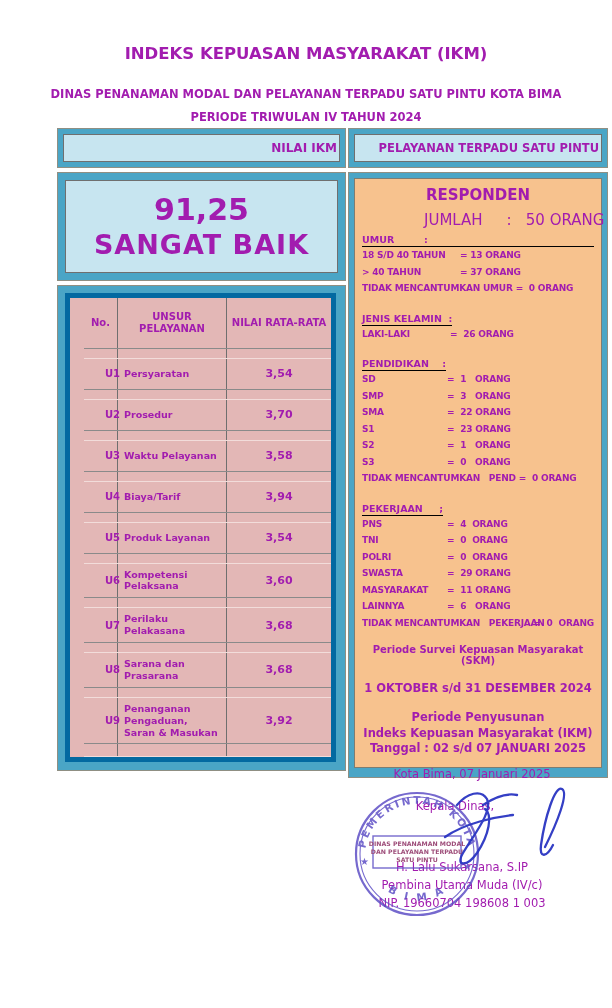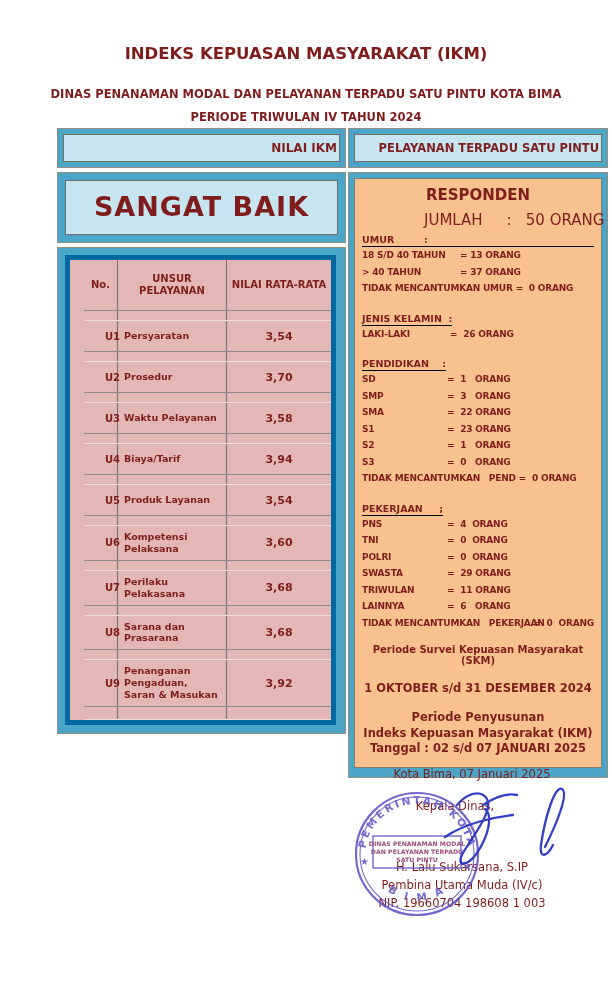--- a/index.html
+++ b/index.html
@@ -1,17 +1,17 @@
 <!DOCTYPE html>
 <html><head>
 <meta charset="utf-8">
 <style>
   html,body{margin:0;padding:0;background:#fff;}
   .page{position:relative;width:612px;height:1008px;background:#fff;overflow:hidden;
-        font-family:"DejaVu Sans","Liberation Sans",sans-serif;color:#7f1d1d;}
+        font-family:"DejaVu Sans","Liberation Sans",sans-serif;color:#a21caf;}
   .ctext{position:absolute;left:0;width:100%;text-align:center;font-weight:bold;}
   .title{top:44px;font-size:16.5px;}
   .sub1{top:87px;font-size:11.5px;}
   .sub2{top:110px;font-size:11.5px;}
 
   .col-left{position:absolute;left:57px;top:128px;width:289px;}
   .col-right{position:absolute;left:348px;top:128px;width:260px;}
 
   .frame{background:#4aa5c6;border:1px solid #8f8f83;padding:5px;box-sizing:border-box;}
   .inner{background:#c7e5f0;border:1px solid #6f6f6f;}
@@ -76,20 +76,21 @@
   <div class="ctext title">INDEKS KEPUASAN MASYARAKAT (IKM)</div>
   <div class="ctext sub1">DINAS PENANAMAN MODAL DAN PELAYANAN TERPADU SATU PINTU KOTA BIMA</div>
   <div class="ctext sub2">PERIODE TRIWULAN IV TAHUN 2024</div>
 
   <div class="col-left">
     <div class="frame">
       <div class="inner hdr-inner">NILAI IKM</div>
     </div>
     <div class="frame score-frame">
       <div class="inner score-inner">
+        <div class="score-value">91,25</div>
         <div class="score-label">SANGAT BAIK</div>
       </div>
     </div>
     <div class="frame table-frame">
       <div class="ikm-table">
         <div class="rowgrid thead">
           <div>No.</div>
           <div>UNSUR PELAYANAN</div>
           <div>NILAI RATA-RATA</div>
         </div>
@@ -268,21 +269,21 @@
               </div><div class="resp-line">
                 <span class="lbl">TNI</span>
                 <span class="val">=  0  ORANG</span>
               </div><div class="resp-line">
                 <span class="lbl">POLRI</span>
                 <span class="val">=  0  ORANG</span>
               </div><div class="resp-line">
                 <span class="lbl">SWASTA</span>
                 <span class="val">=  29 ORANG</span>
               </div><div class="resp-line">
-                <span class="lbl">TRIWULAN </span>
+                <span class="lbl">MASYARAKAT </span>
                 <span class="val">=  11 ORANG</span>
               </div><div class="resp-line">
                 <span class="lbl">LAINNYA</span>
                 <span class="val">=  6   ORANG</span>
               </div><div class="resp-line">
                 <span class="lbl">TIDAK MENCANTUMKAN   PEKERJAAN </span>
                 <span class="val">=  0  ORANG</span>
               </div></div>
           </div>
         <div class="periode">

